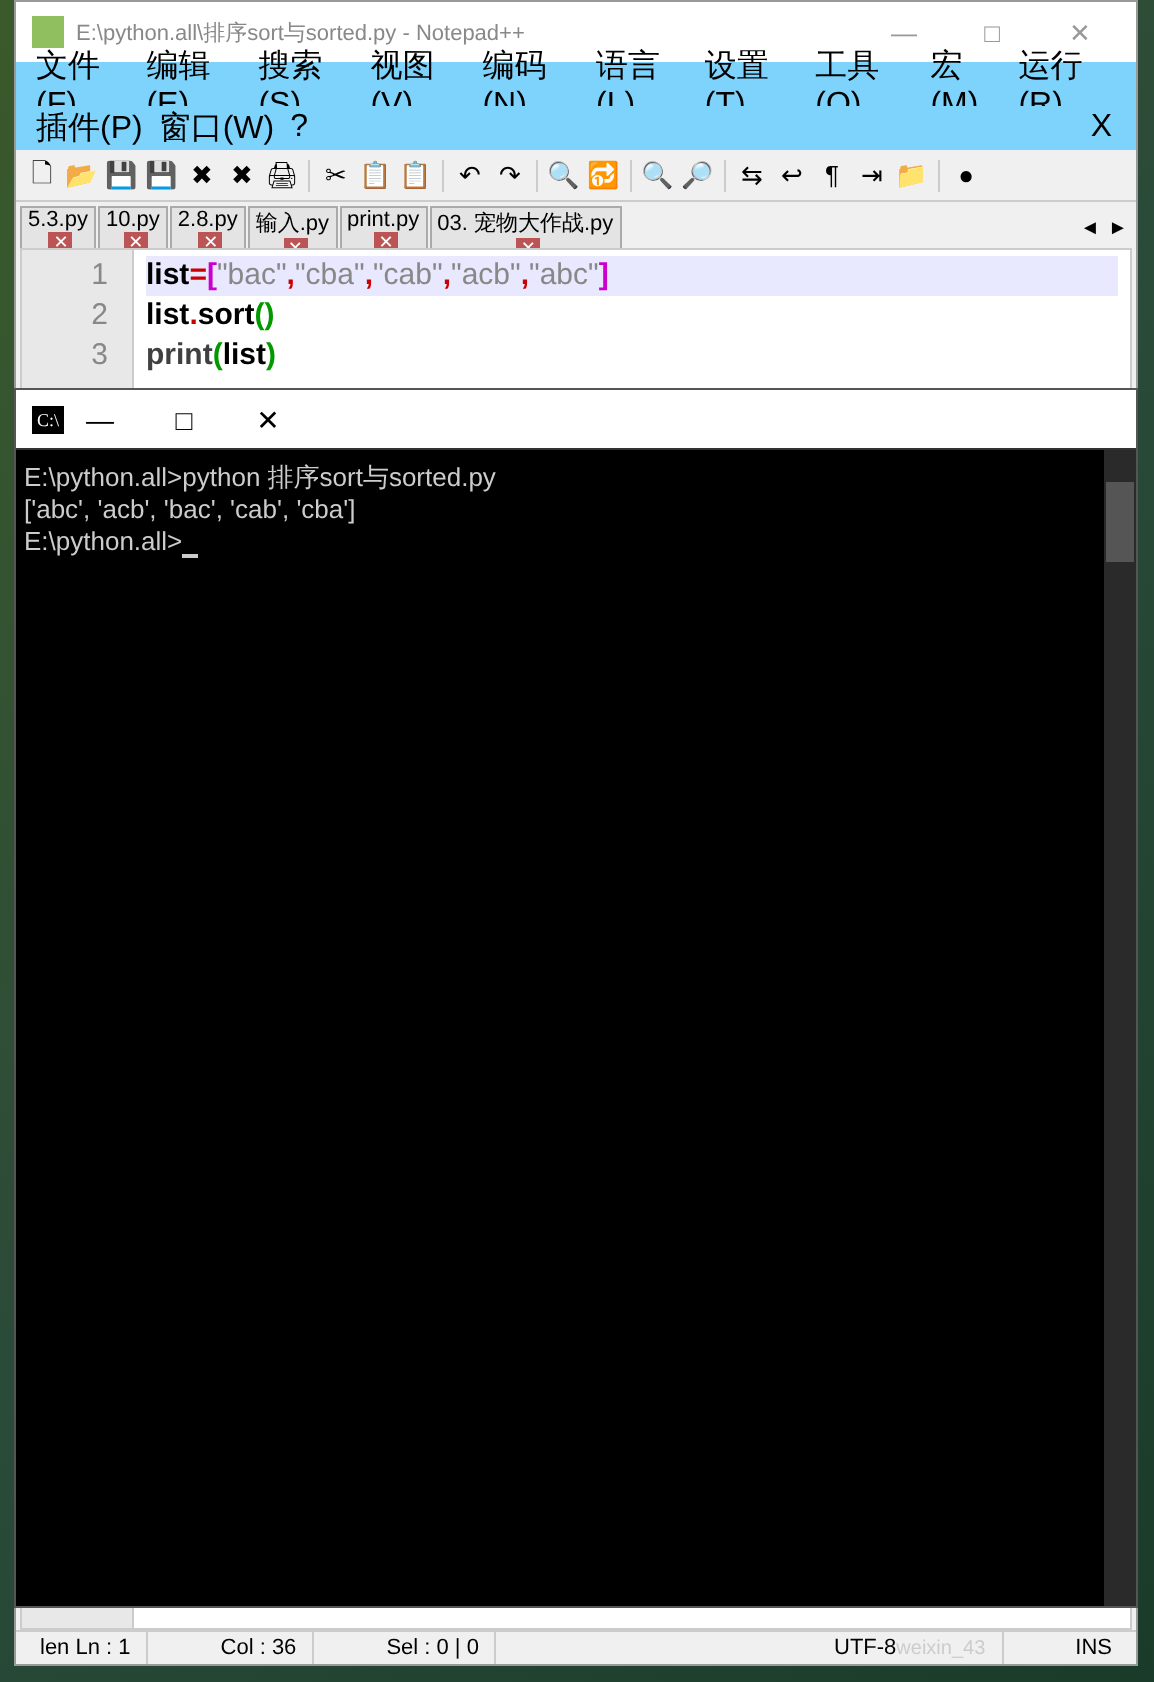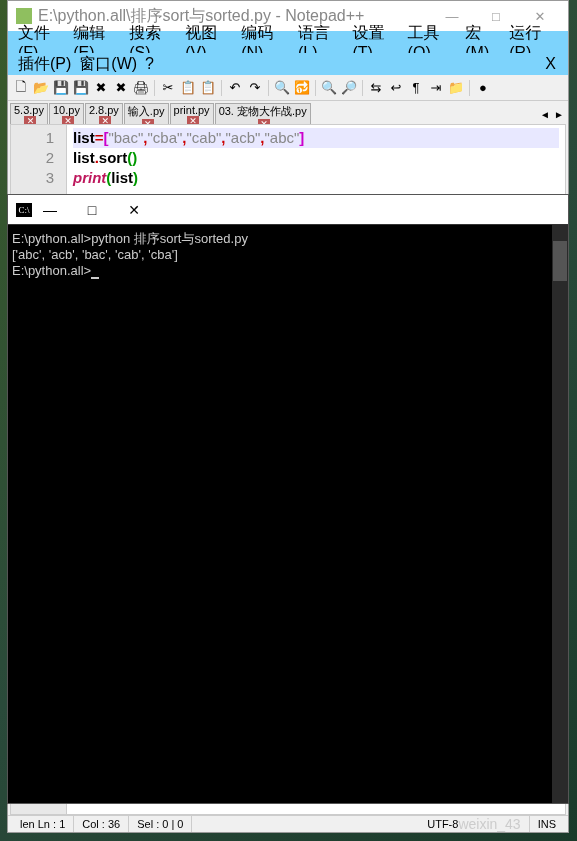--- a/index.html
+++ b/index.html
@@ -1,21 +1,21 @@
 <!DOCTYPE html>
 <html><head>
 <meta charset="utf-8">
 <style>
 * { margin: 0; padding: 0; box-sizing: border-box; font-family: "Microsoft YaHei", Arial, sans-serif; }
 body { width: 577px; height: 841px; background: linear-gradient(135deg, #3a5a2a, #2a4a3a, #1a3a2a); overflow: hidden; }
 
 .npp-window { position: absolute; top: 0; left: 7px; width: 562px; height: 833px; background: #f0f0f0; border: 1px solid #999; display: flex; flex-direction: column; }
 .npp-title { height: 30px; background: #fff; display: flex; align-items: center; padding: 0 8px; }
 .npp-title-icon { width: 16px; height: 16px; background: #8fbf5f; margin-right: 6px; }
-.npp-title-text { flex: 1; font-size: 16px; color: #888; }
+.npp-title-text { flex: 1; font-size: 11px; color: #888; }
 .npp-win-btns { display: flex; gap: 20px; padding-right: 8px; }
 .npp-win-btn { width: 24px; text-align: center; color: #999; cursor: pointer; font-size: 13px; }
 
 .npp-menu { height: 22px; display: flex; align-items: center; padding: 0 6px; font-size: 16px; background: #7dd3fc; }
 .npp-menu-item { padding: 0 4px; cursor: pointer; }
 .npp-menu-x { margin-left: auto; padding-right: 6px; }
 
 .npp-toolbar { height: 26px; display: flex; align-items: center; padding: 0 4px; gap: 2px; background: #f0f0f0; border-bottom: 1px solid #ccc; }
 .tb-ico { width: 18px; height: 18px; display: flex; align-items: center; justify-content: center; font-size: 13px; cursor: pointer; }
 .tb-sep { width: 1px; height: 16px; background: #ccc; margin: 0 2px; }
@@ -24,32 +24,32 @@
 .npp-tab { height: 21px; background: #e4e4e4; border: 1px solid #aaa; border-bottom: none; display: flex; align-items: center; padding: 0 3px; margin-right: 1px; cursor: pointer; flex-direction: column; }
 .tab-dot { width: 10px; height: 10px; border-radius: 50%; background: #4a90d9; margin-right: 3px; }
 .tab-x { width: 12px; height: 12px; background: #b55; color: #fff; font-size: 9px; display: flex; align-items: center; justify-content: center; margin-left: 3px; }
 .tab-arrows { margin-left: auto; display: flex; }
 .tab-arrow { width: 14px; height: 20px; display: flex; align-items: center; justify-content: center; font-size: 10px; cursor: pointer; }
 
 .npp-editor { flex: 1; background: #fff; display: flex; font-family: Consolas, monospace; font-size: 15px; border: 1px solid #ccc; margin: 0 2px; }
 .gutter { width: 56px; background: #e8e8e8; color: #888; text-align: right; padding: 3px 12px 0 0; line-height: 20px; border-right: 1px solid #ccc; }
 .code { flex: 1; padding: 3px 6px 0 6px; line-height: 20px; }
 .code .line.hl { background: #e8e8ff; }
-.kw { color: #be185d; font-weight: bold; font-style: italic; }
+.kw { color: #404040; font-weight: bold; }
 .op { color: #cc0000; font-weight: bold; }
 .br1 { color: #cc00cc; font-weight: bold; }
 .br2 { color: #009900; font-weight: bold; }
 .str { color: #888; }
 .ident { color: #000; font-weight: bold; }
 
-.npp-status { height: 17px; background: #f0f0f0; border-top: 1px solid #ccc; display: flex; align-items: center; font-size: 11px; padding: 0 4px; }
+.npp-status { height: 17px; background: #f0f0f0; border-top: 1px solid #ccc; display: flex; align-items: center; font-size: 11px; padding: 0 4px; gap: 28px; }
 .st-cell { padding: 0 8px; border-right: 1px solid #ccc; height: 100%; display: flex; align-items: center; }
 .st-cell.last { border-right: none; }
 .st-grow { flex: 1; }
-.watermark { color: #ccc; font-size: 14px; }
+.watermark { color: #ccc; font-size: 10px; }
 
 .cmd-window { position: absolute; top: 194px; left: 7px; width: 562px; height: 610px; background: #fff; border: 1px solid #555; display: flex; flex-direction: column; }
 .cmd-title { height: 30px; background: #fff; display: flex; align-items: center; padding: 0 8px; border-bottom: 1px solid #333; }
 .cmd-ico { width: 16px; height: 14px; background: #000; color: #fff; font-size: 9px; display: flex; align-items: center; justify-content: center; margin-right: 6px; font-family: Consolas; }
 .cmd-title-text { flex: 1; font-size: 12px; }
 .cmd-win-btns { display: flex; gap: 18px; }
 .cmd-win-btn { width: 24px; text-align: center; cursor: pointer; font-size: 14px; }
 .cmd-body { flex: 1; background: #000; color: #ccc; font-family: "NSimSun", Consolas, monospace; font-size: 13px; padding: 6px 4px; white-space: pre; position: relative; line-height: 16px; }
 .cmd-scroll { position: absolute; right: 0; top: 0; bottom: 0; width: 16px; background: #2a2a2a; }
 .cmd-thumb { position: absolute; top: 16px; left: 1px; width: 14px; height: 40px; background: #555; }

